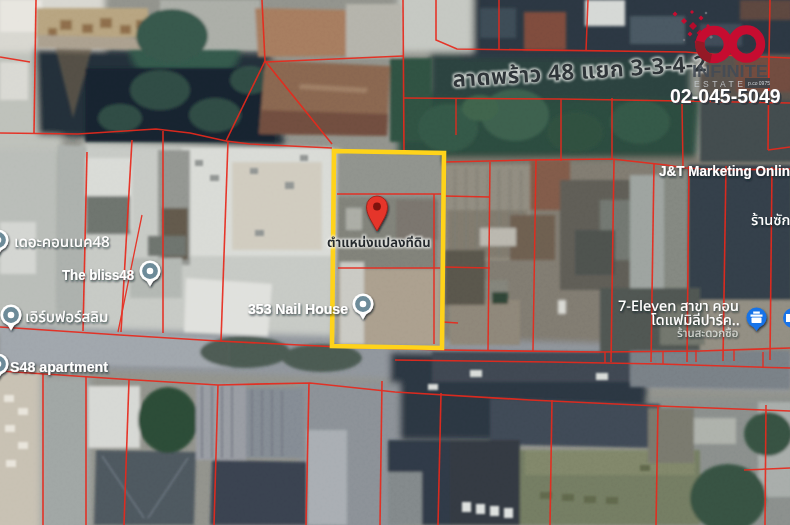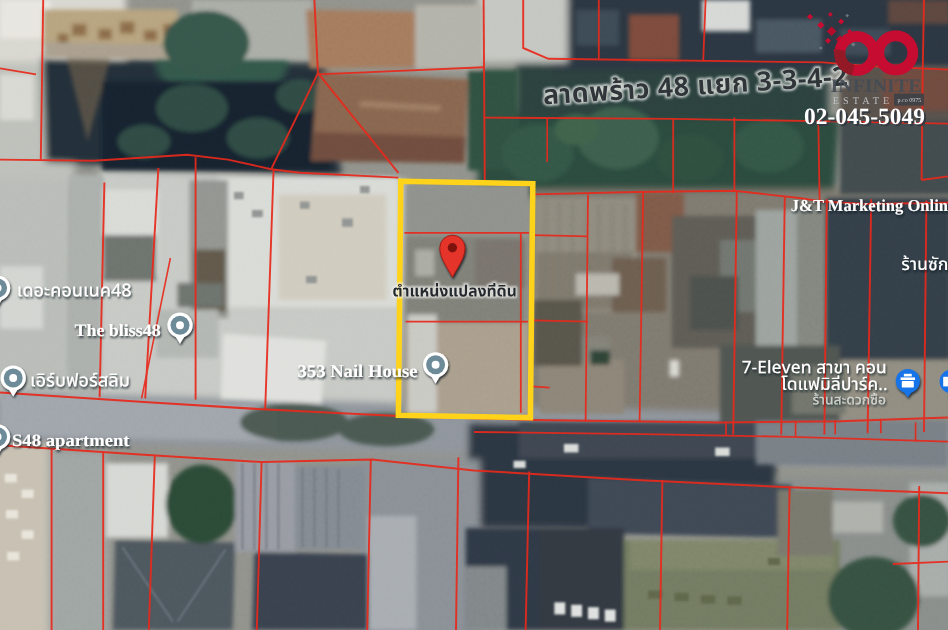--- a/index.html
+++ b/index.html
@@ -1,16 +1,16 @@
 <!DOCTYPE html>
 <html><head><meta charset="utf-8">
 <style>
 html,body{margin:0;padding:0;width:790px;height:525px;overflow:hidden;background:#8e918c;
 font-family:"Liberation Sans",sans-serif;}
-#map{position:relative;width:790px;height:419px;font-family:Liberation Serif, serif;}
+#map{position:relative;width:790px;height:419px;}
 </style></head><body>
 
 <div id="map">
 <svg width="790" height="525" viewBox="0 0 790 525">
 <defs>
 <filter id="b3" x="-30%" y="-30%" width="160%" height="160%">
           <feGaussianBlur stdDeviation="3"></feGaussianBlur>
         </filter>
 <filter id="b2" x="-30%" y="-30%" width="160%" height="160%">
           <feGaussianBlur stdDeviation="1.8"></feGaussianBlur>

